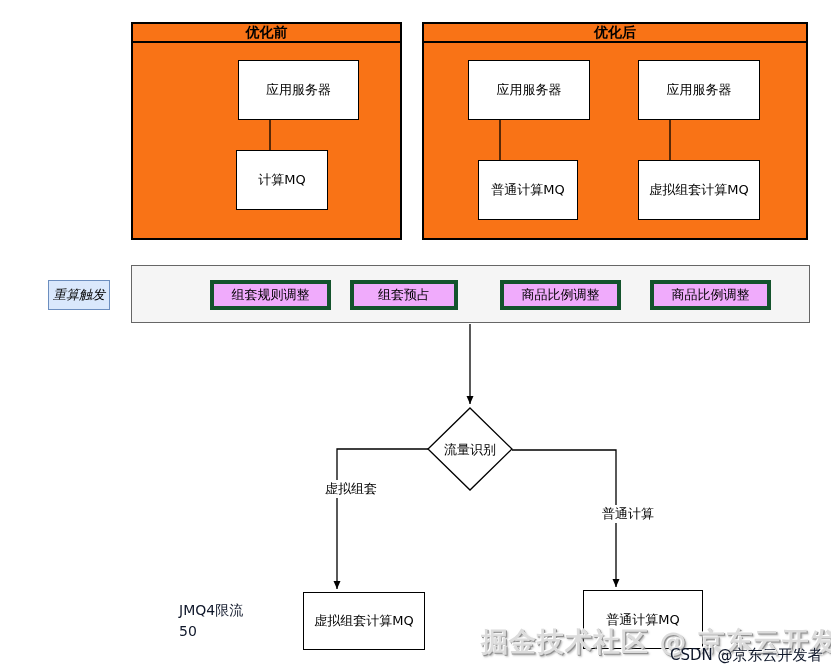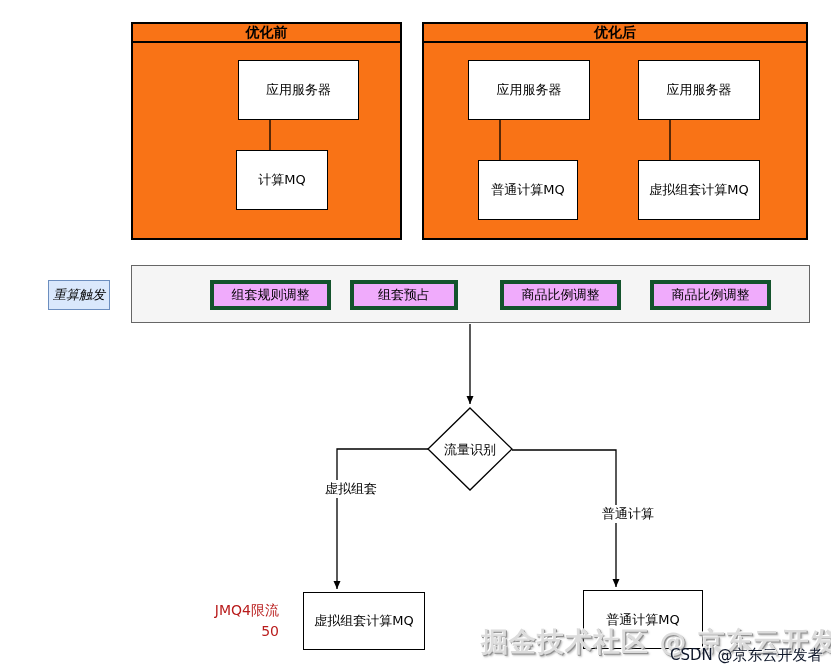--- a/index.html
+++ b/index.html
@@ -27,22 +27,22 @@
   .blue-box  { background:#dae8fc; border:1px solid #6c8ebf; font-size:13px; }
   svg.wires { position:absolute; left:0; top:0; pointer-events:none; }
   .edge-label {
     position:absolute; background:#ffffff; font-size:13px; text-align:right;
     padding:0 2px; white-space:nowrap;
   }
   .decision-label {
     position:absolute; font-size:13px; text-align:center; white-space:nowrap;
   }
   .annotation {
-    position:absolute; color:#b91c1c; font-size:14px; line-height:21px;
-    text-align:right; white-space:nowrap;
+    position:absolute; color:#0f172a; font-size:14px; line-height:21px;
+    text-align:left; white-space:nowrap;
   }
   .annotation span { display:block; }
   .wm-main {
     position:absolute; left:481px; top:624px; z-index:10;
     font-size:27px; font-weight:bold; letter-spacing:1px; white-space:nowrap;
     color:#dcdcdc;
     text-shadow:-1px -1px 0 #ffffff, 1px 1px 0 #8f8f8f, 2px 2px 2px rgba(130,130,130,.55);
   }
   .wm-sub {
     position:absolute; left:670px; top:646px; z-index:10;

